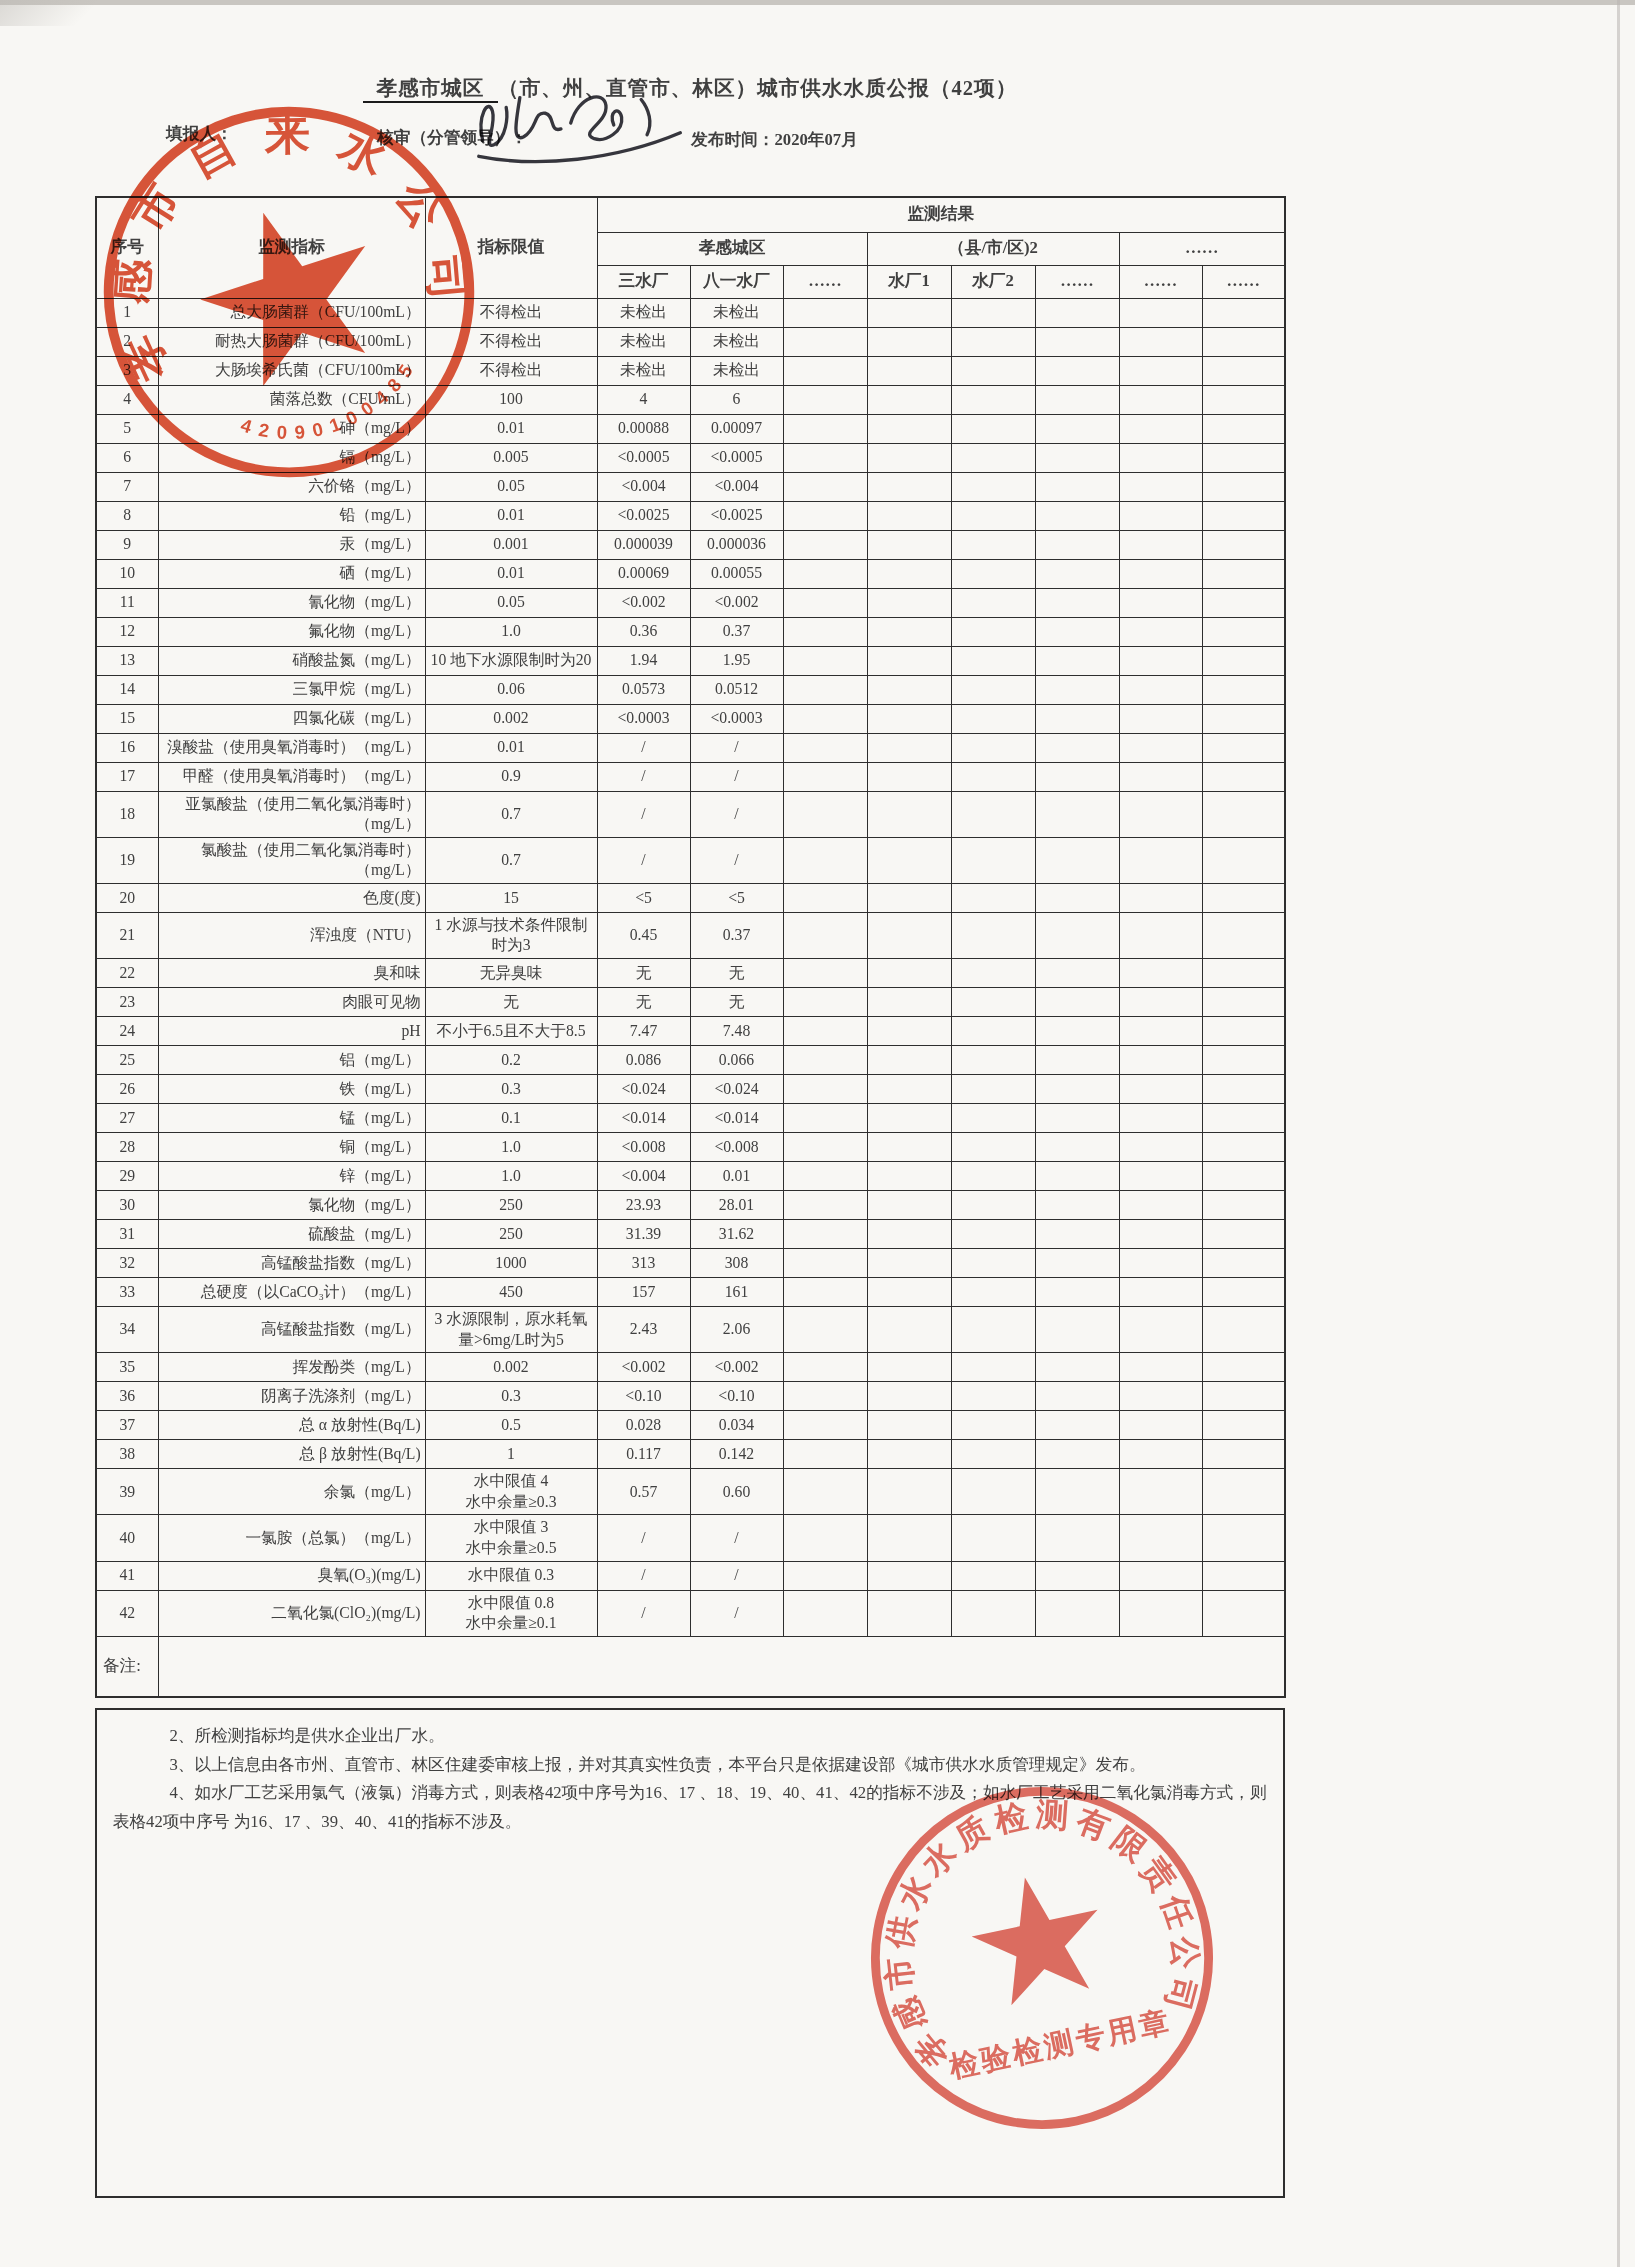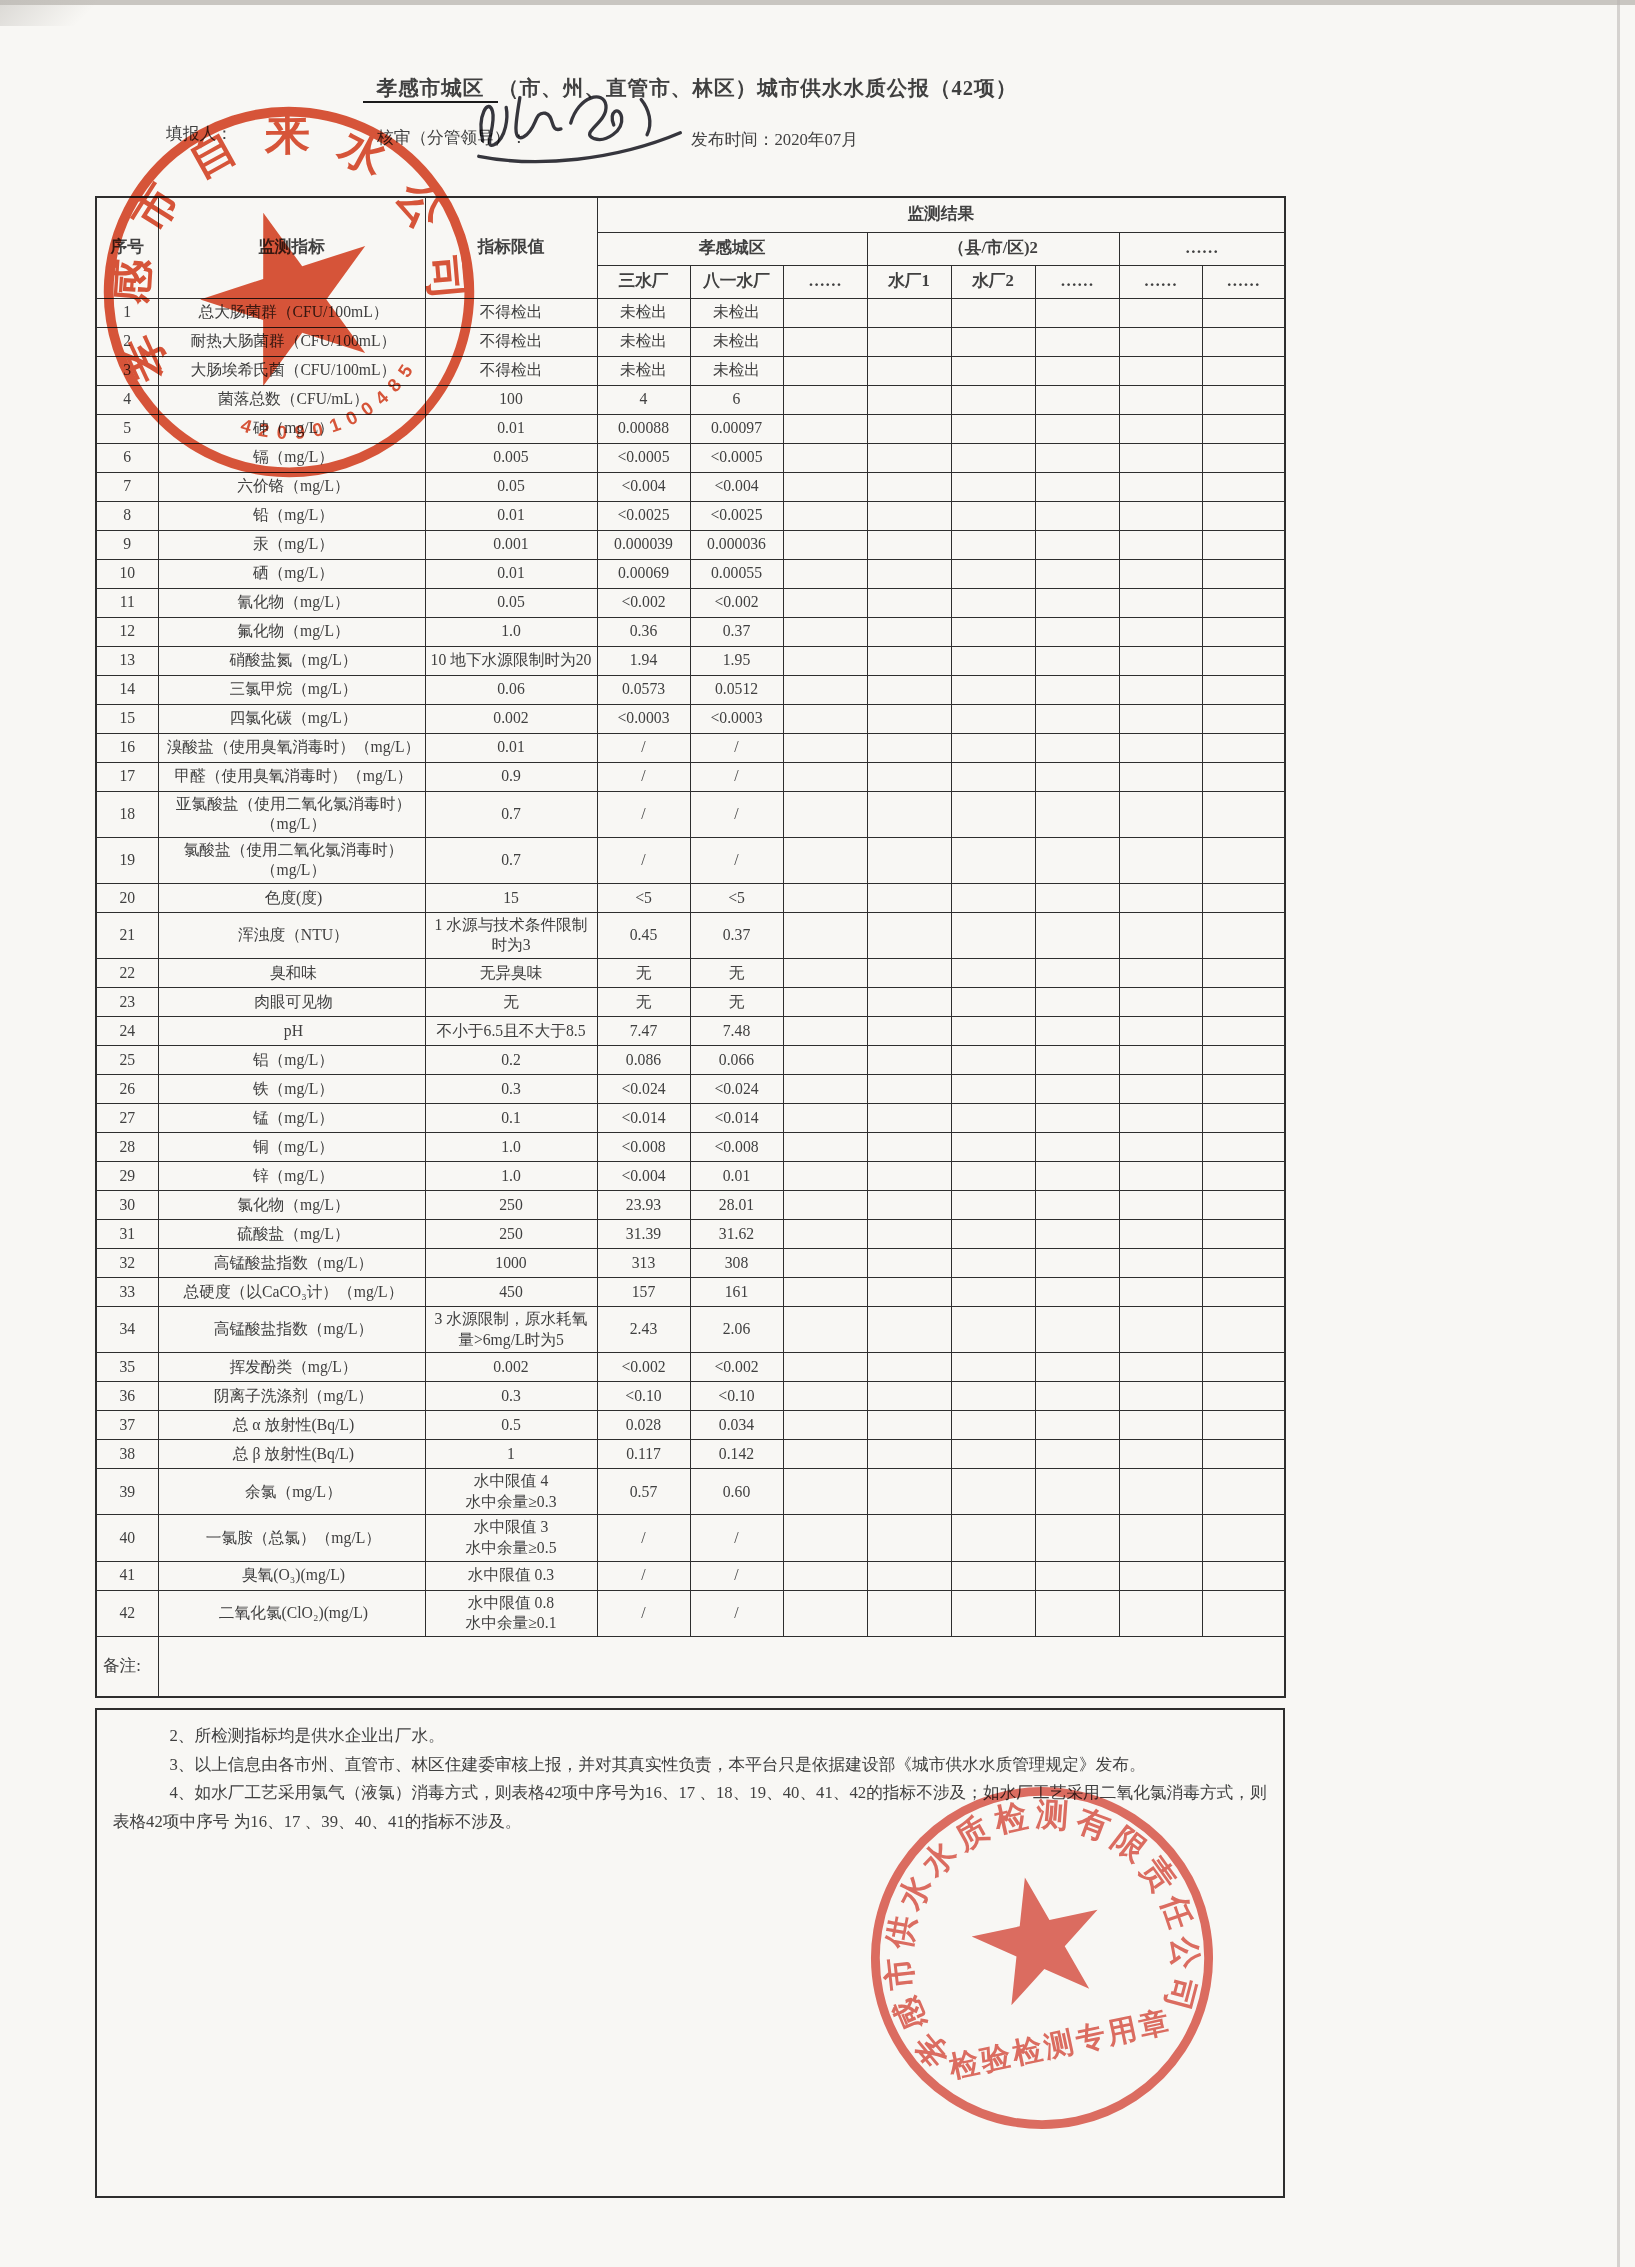--- a/index.html
+++ b/index.html
@@ -12,35 +12,35 @@
   .edge-top { position:absolute; top:0; left:0; width:100%; height:4.9px; background:#c9c6c1; }
   .edge-right { position:absolute; top:0; left:1617px; width:2.9px; height:100%; background:#b8b5b0; opacity:.55; }
   .edge-corner { position:absolute; top:0; left:0; width:118px; height:25.5px;
     background:linear-gradient(135deg,#bdbab5 0%, rgba(189,186,181,0) 70%); opacity:.5; }
 
   .doc-title { position:absolute; top:74px; left:95px; width:1190px; text-align:center;
     font-size:20.6px; font-weight:bold; letter-spacing:1px; white-space:nowrap; }
   .doc-title .u { border-bottom:2px solid #1b1b1b; padding:0 13.7px 2px; }
 
   .form-row { position:absolute; top:118px; left:95px; width:1274px; height:33px;
-    font-size:16.7px; font-weight:normal; }
+    font-size:16.7px; font-weight:bold; }
   .form-row .lbl { position:absolute; white-space:nowrap; }
   .lbl-filler   { left:71px;  top:3.9px; }
   .lbl-reviewer { left:282px; top:7.8px; }
   .lbl-publish  { left:596px; top:9.8px; }
 
   .content { position:absolute; top:196px; left:95px; width:1190px; }
 
   table.report { border-collapse:collapse; table-layout:fixed; width:1190px;
     border:2.5px solid #2e2e2e; }
   .report th, .report td { border:1.5px solid #2e2e2e; padding:2px 3.9px;
     font-size:15.7px; line-height:20.6px; text-align:center; vertical-align:middle;
     overflow:hidden; }
   .report thead th { font-weight:bold; font-size:16.7px; }
-  .report tbody td.name { text-align:center; padding-left:7.8px; }
+  .report tbody td.name { text-align:right; padding-left:7.8px; }
   .report tbody td.limit { white-space:pre-line; }
   .report tbody tr { height:29px; }
   .report tr.hdr-a { height:35px; } .report tr.hdr-b, .report tr.hdr-c { height:33px; }
   .report tfoot tr { height:61px; }
   .report tfoot td.remark { text-align:left; vertical-align:middle; padding-left:5.9px; font-size:16.7px; }
 
   .notes { margin-top:9.8px; border:2px solid #2e2e2e; height:490px; box-sizing:border-box;
     padding:11.8px 15.7px; font-size:16.7px; line-height:1.72; }
   .notes p { margin:0; }
   .notes p.ind { text-indent:3.4em; }

